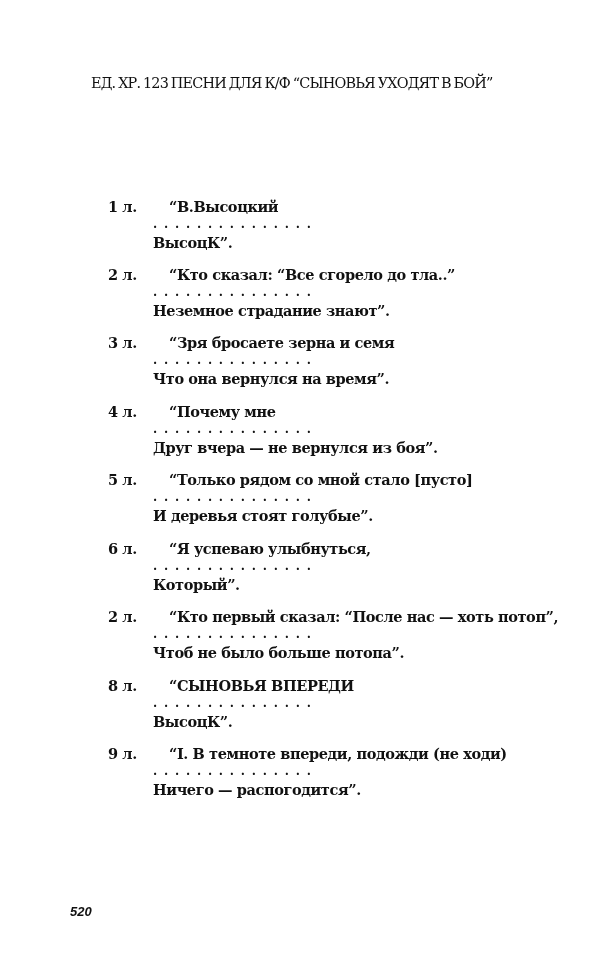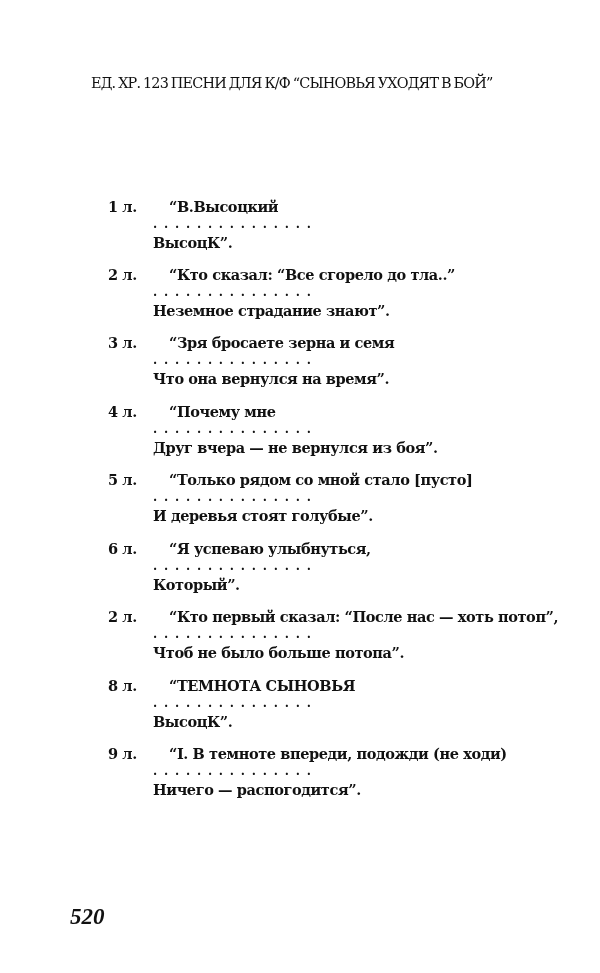--- a/index.html
+++ b/index.html
@@ -80,24 +80,24 @@
       left: 45px;
       top: 36px;
       line-height: 20px;
       white-space: nowrap;
       text-align: center;
     }
     .page-number {
       position: absolute;
       left: 70px;
       top: 904px;
-      font-size: 23px;
+      font-size: 13px;
       font-weight: bold;
       font-style: italic;
-      font-family: Liberation Serif, serif;
+      font-family: Liberation Sans, sans-serif;
     }
   </style>
 </head>
 <body>
 
 <div class="header">
   <div class="header-title">ЕД. ХР. 123 ПЕСНИ ДЛЯ К/Ф “СЫНОВЬЯ УХОДЯТ В БОЙ”</div>
 </div>
 
 <div class="entries">
@@ -138,21 +138,21 @@
     <span class="entry-last">Который”.</span>
   </div>
   <div class="entry" style="top:607px">
     <span class="entry-num">2 л.</span>
     <span class="entry-first">“Кто первый сказал: “После нас — хоть потоп”,</span>
     <span class="entry-dots">...............</span>
     <span class="entry-last">Чтоб не было больше потопа”.</span>
   </div>
   <div class="entry" style="top:676px">
     <span class="entry-num">8 л.</span>
-    <span class="entry-first">“ТЕМНОТА СЫНОВЬЯ</span>
+    <span class="entry-first">“СЫНОВЬЯ ВПЕРЕДИ</span>
     <span class="entry-dots">...............</span>
     <span class="entry-last">ВысоцК”.</span>
   </div>
   <div class="entry" style="top:744px">
     <span class="entry-num">9 л.</span>
     <span class="entry-first">“I. В темноте впереди, подожди (не ходи)</span>
     <span class="entry-dots">...............</span>
     <span class="entry-last">Ничего — распогодится”.</span>
   </div>
 </div>

